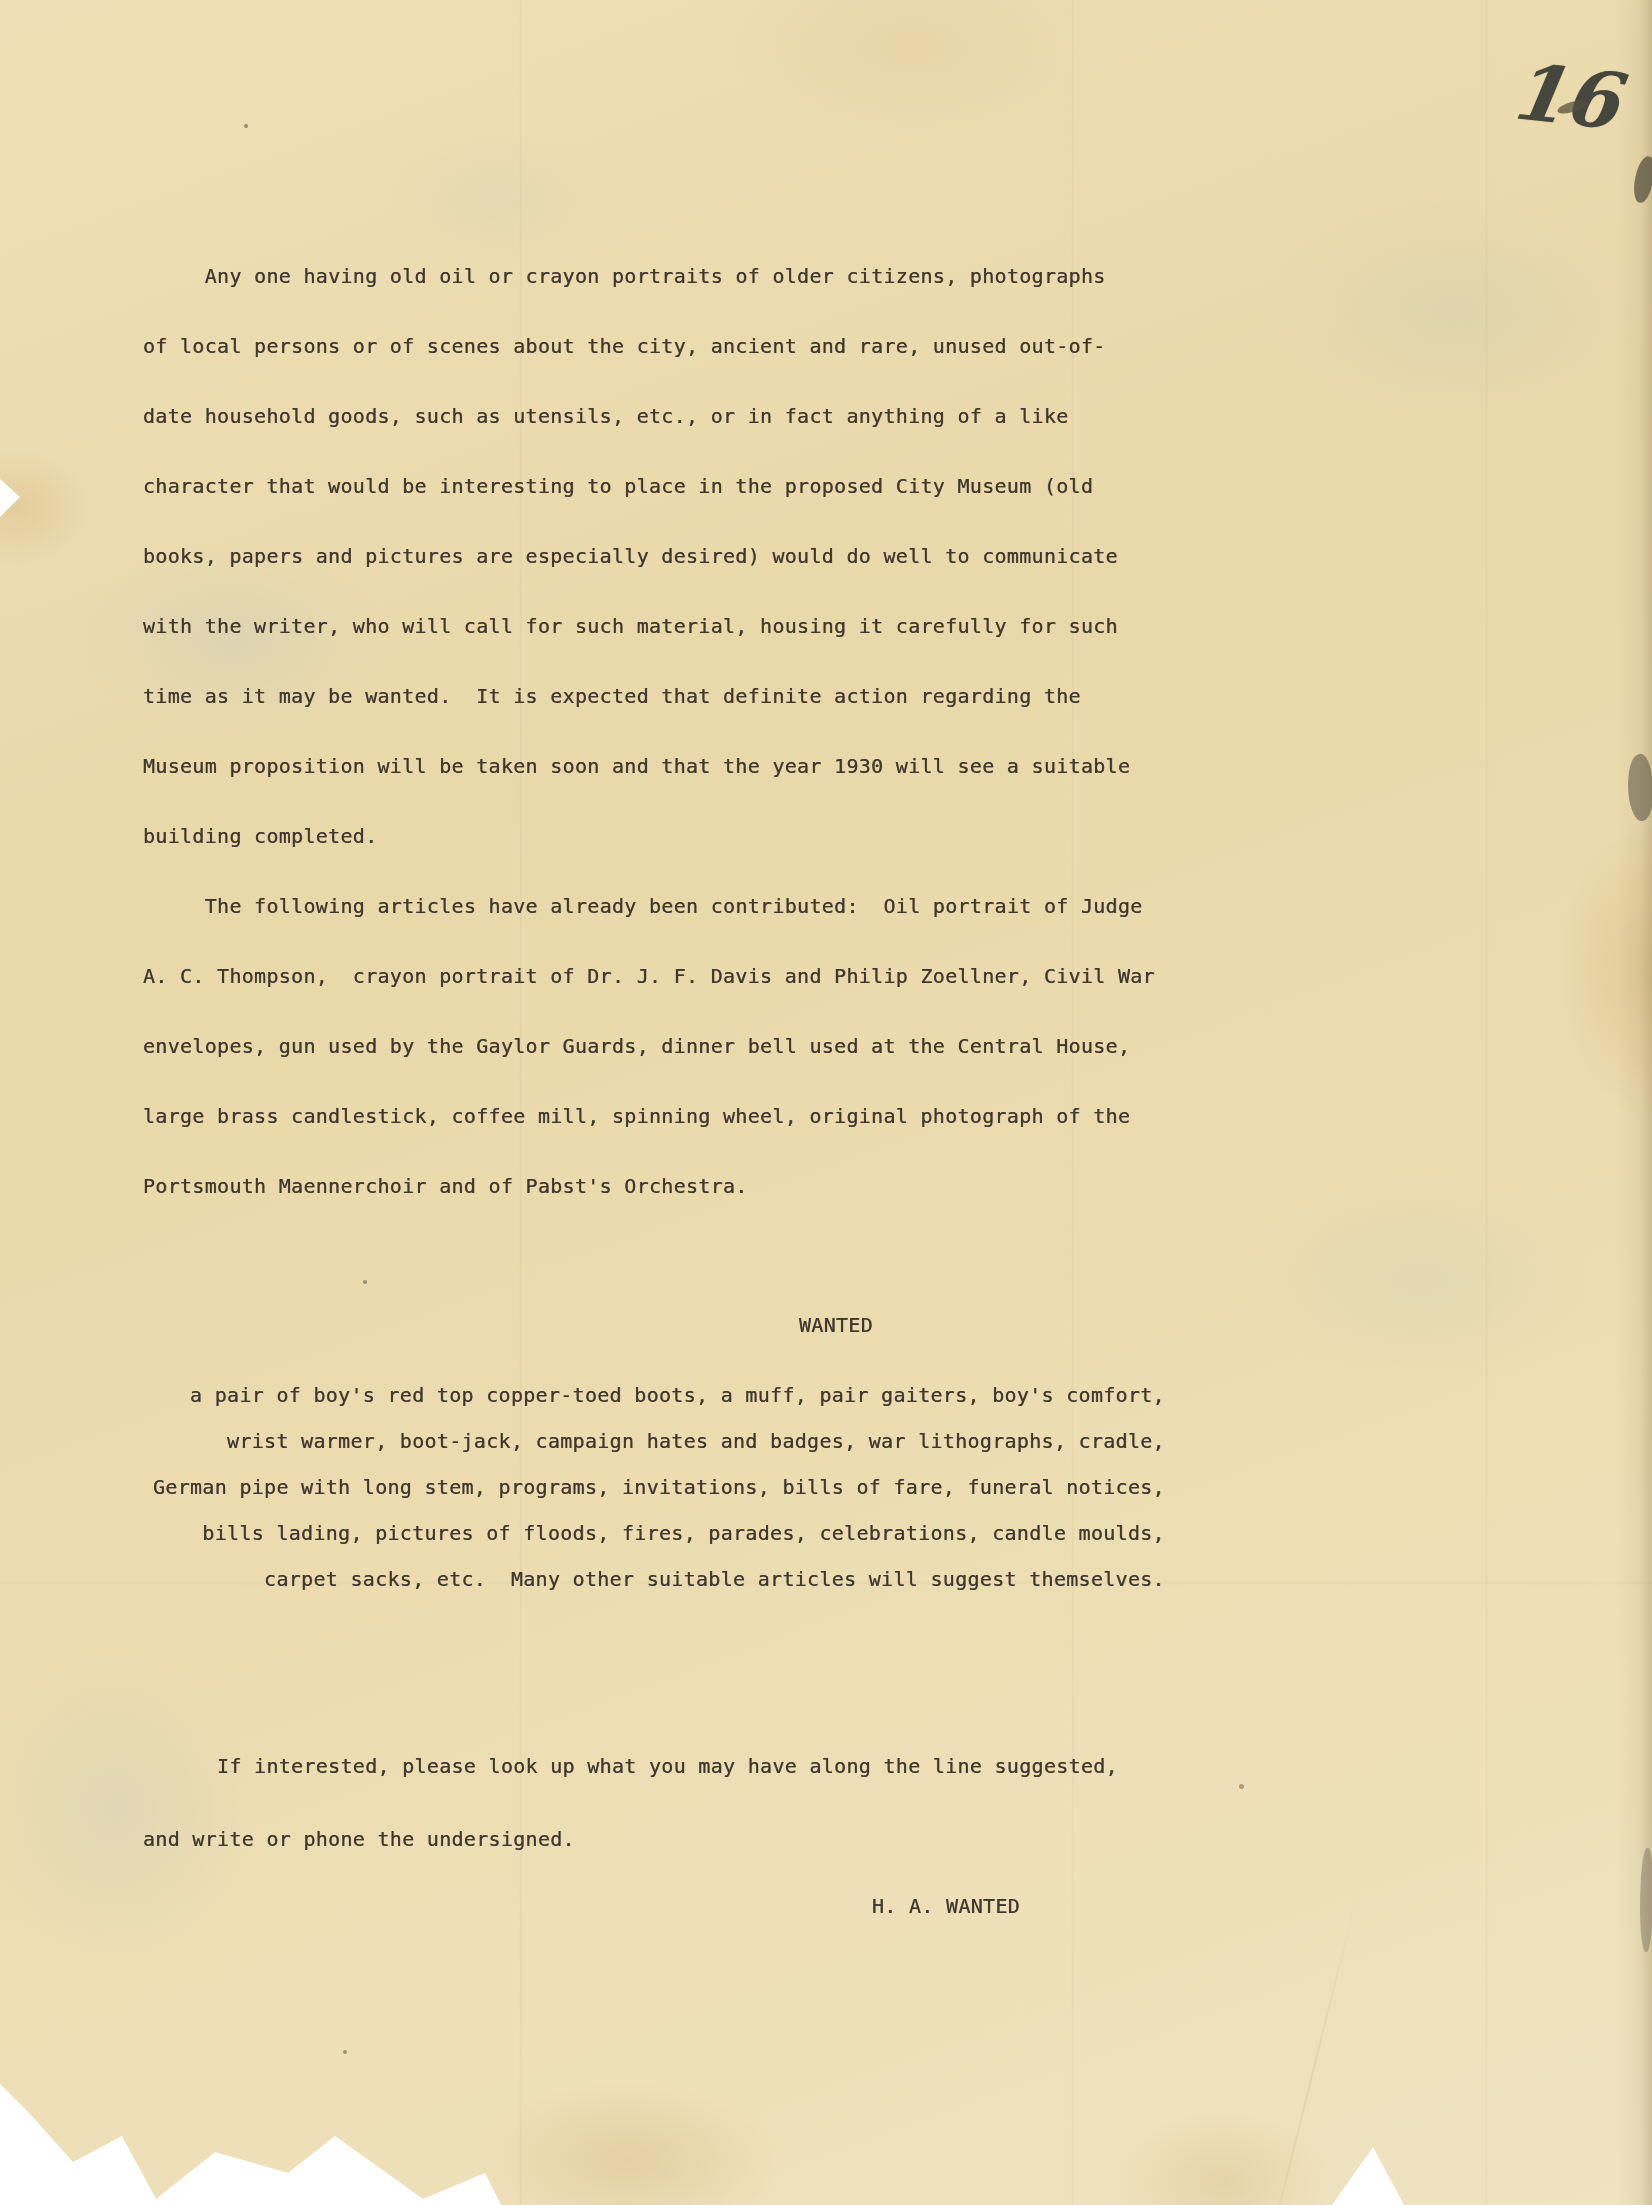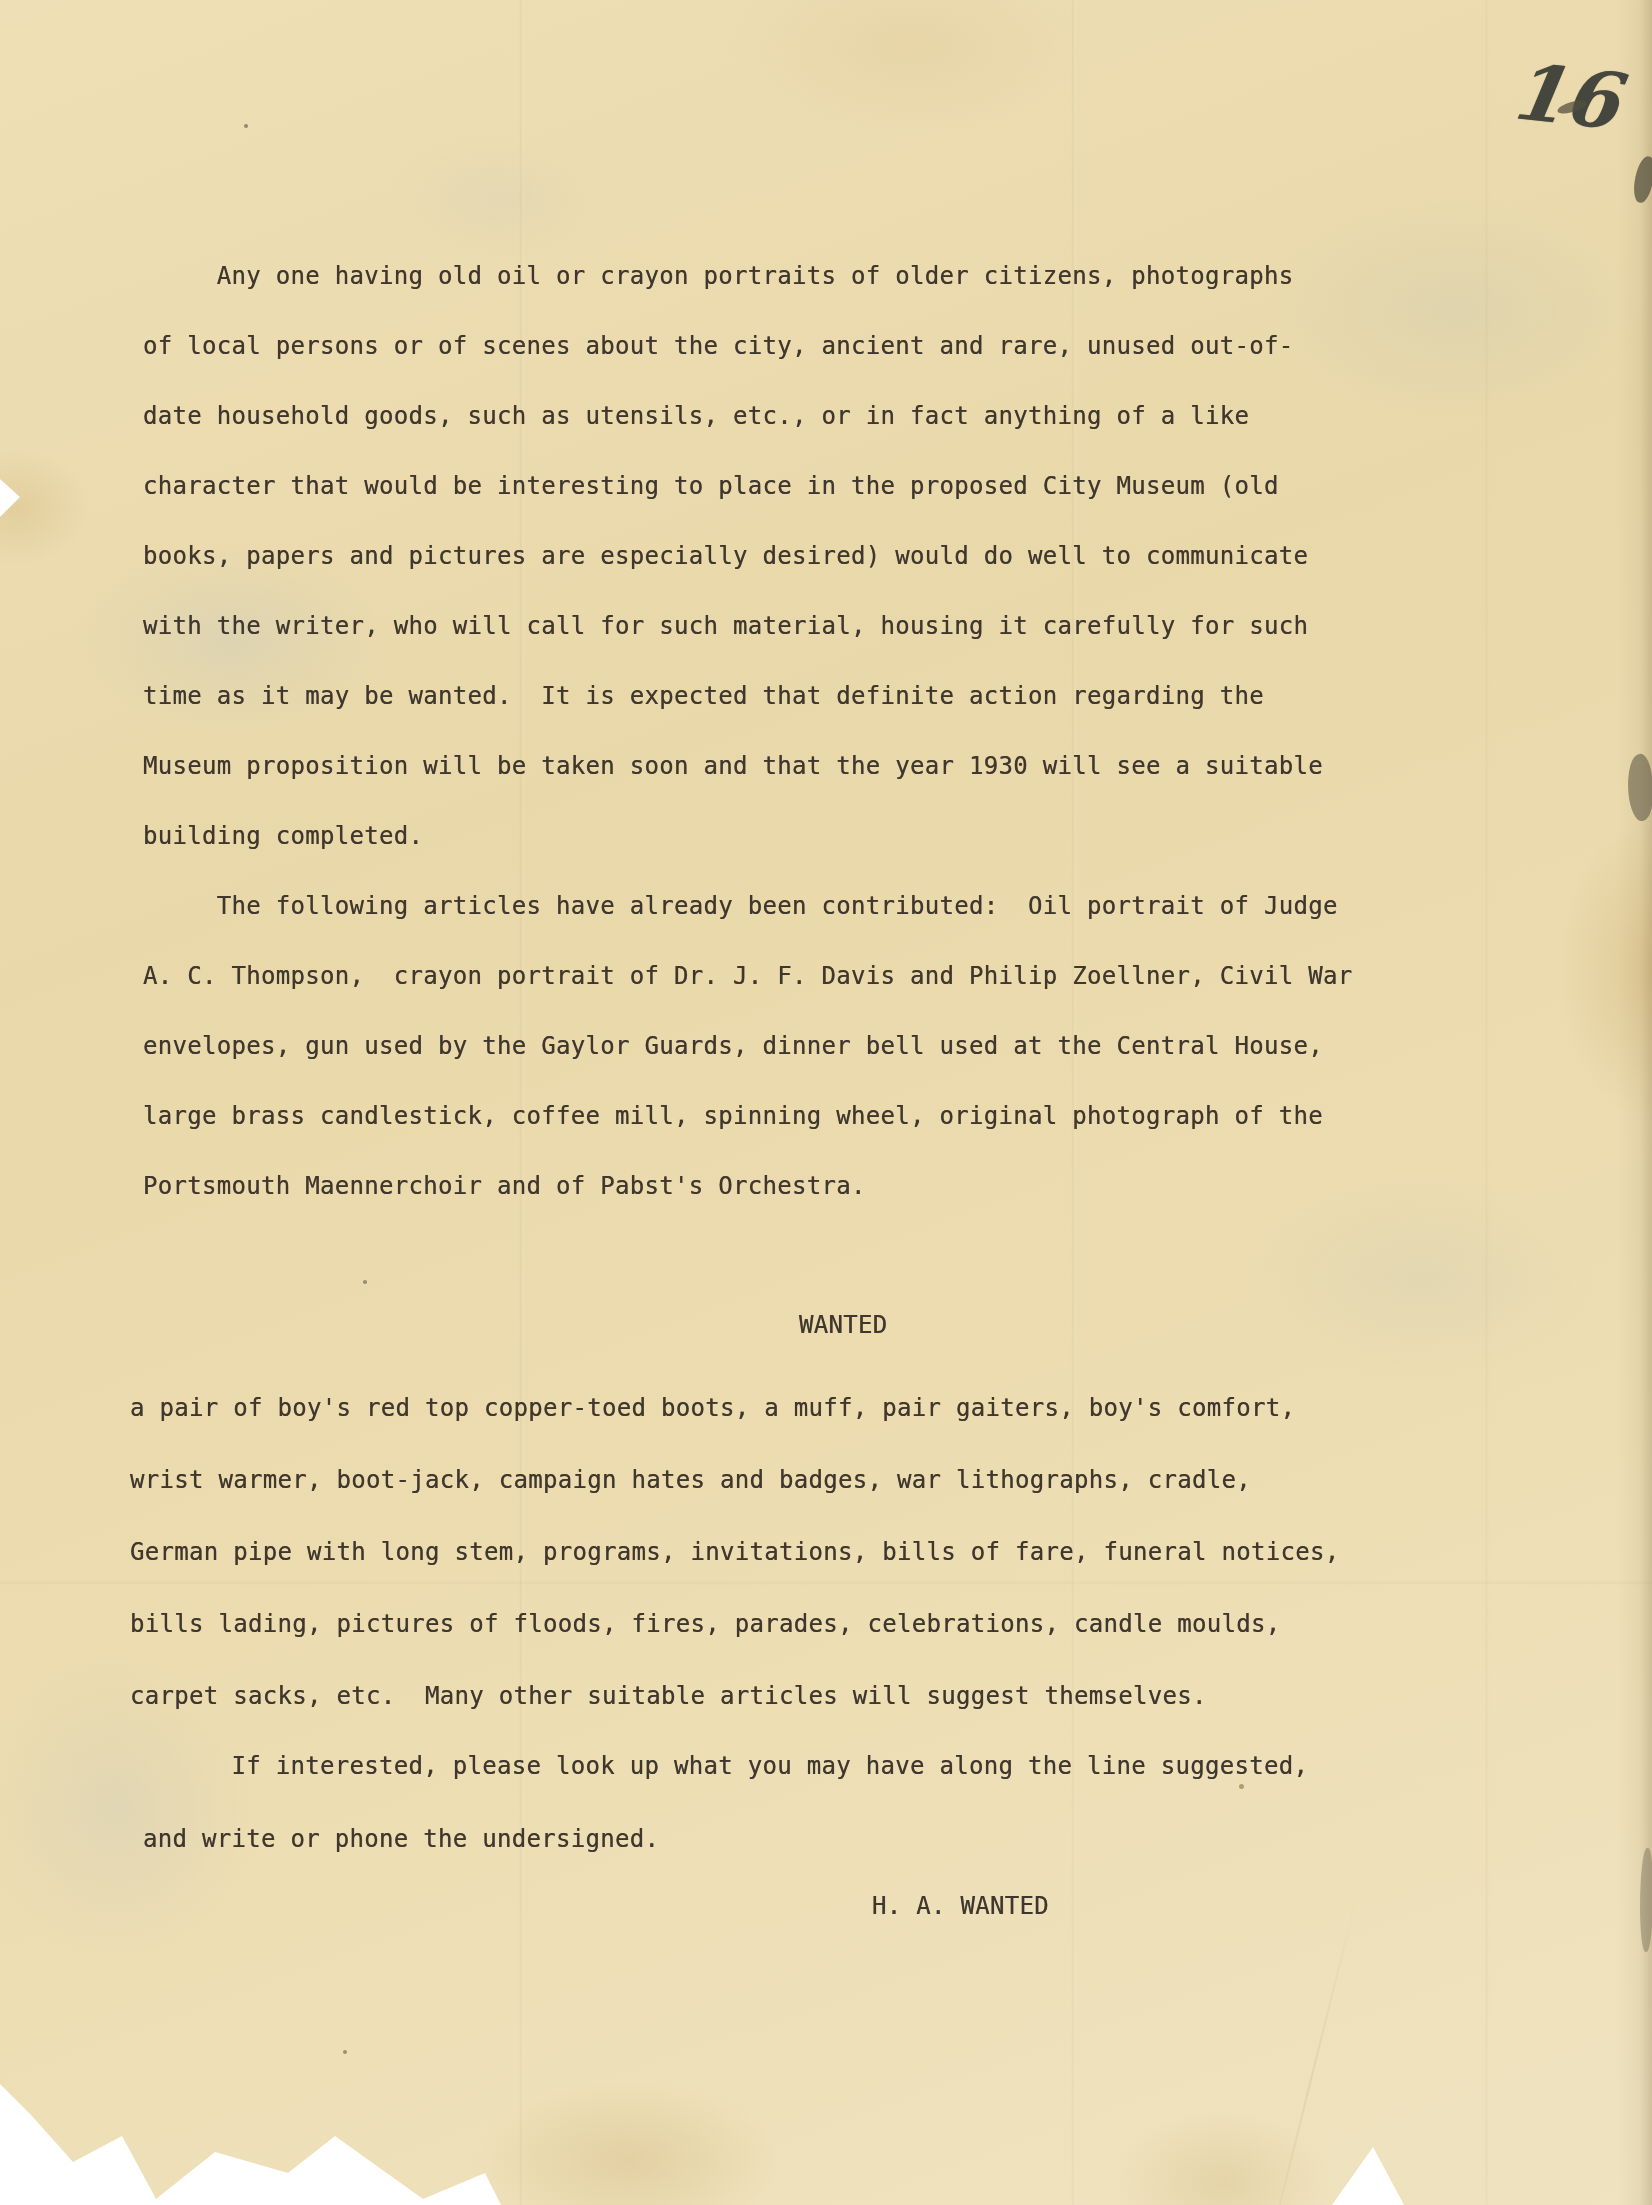--- a/index.html
+++ b/index.html
@@ -49,28 +49,28 @@
       501px 2205px, 485px 2173px, 423px 2199px, 335px 2136px,
       288px 2173px, 215px 2152px, 156px 2199px, 122px 2136px,
       73px 2162px, 31px 2115px, 0px 2084px,
       0px 517px, 20px 497px, 0px 479px
     );
   }
   
   .typed {
     position: absolute;
     white-space: pre-wrap;
-    font-size: 24px;
+    font-size: 20px;
     letter-spacing: 0.3px;
     color: #3f372e;
     text-shadow: 0.3px 0 0.4px rgba(63,55,46,0.55), -0.3px 0 0.4px rgba(63,55,46,0.30);
   }
   .block-main { left: 143px; top: 241px;  line-height: 70px; }
   .heading    { left: 799px; top: 1290px; line-height: 70px; }
-  .block-want { left: 130px; top: 1372px; line-height: 72px; }
+  .block-want { left: 153px; top: 1372px; line-height: 46px; text-align: right; }
   .block-close{ left: 143px; top: 1730px; line-height: 73px; }
   .signature  { left: 872px; top: 1871px; line-height: 70px; }
   
   .pencil-num {
     position: absolute;
     left: 1518px;
     top: 52px;
     font-family: "DejaVu Serif", "Liberation Serif", serif;
     font-style: italic;
     font-weight: bold;

